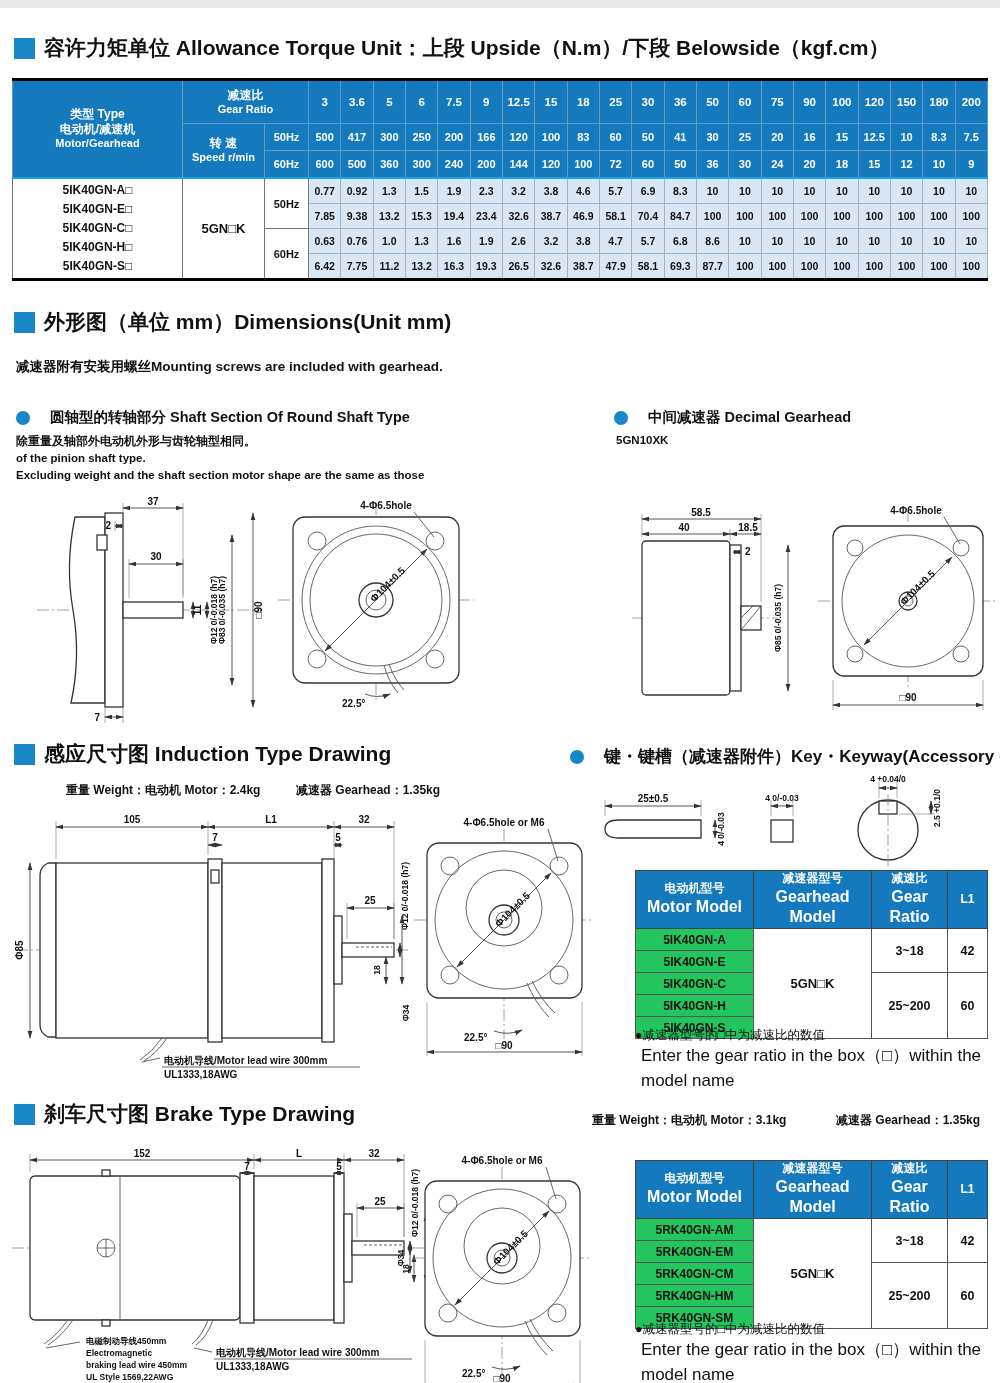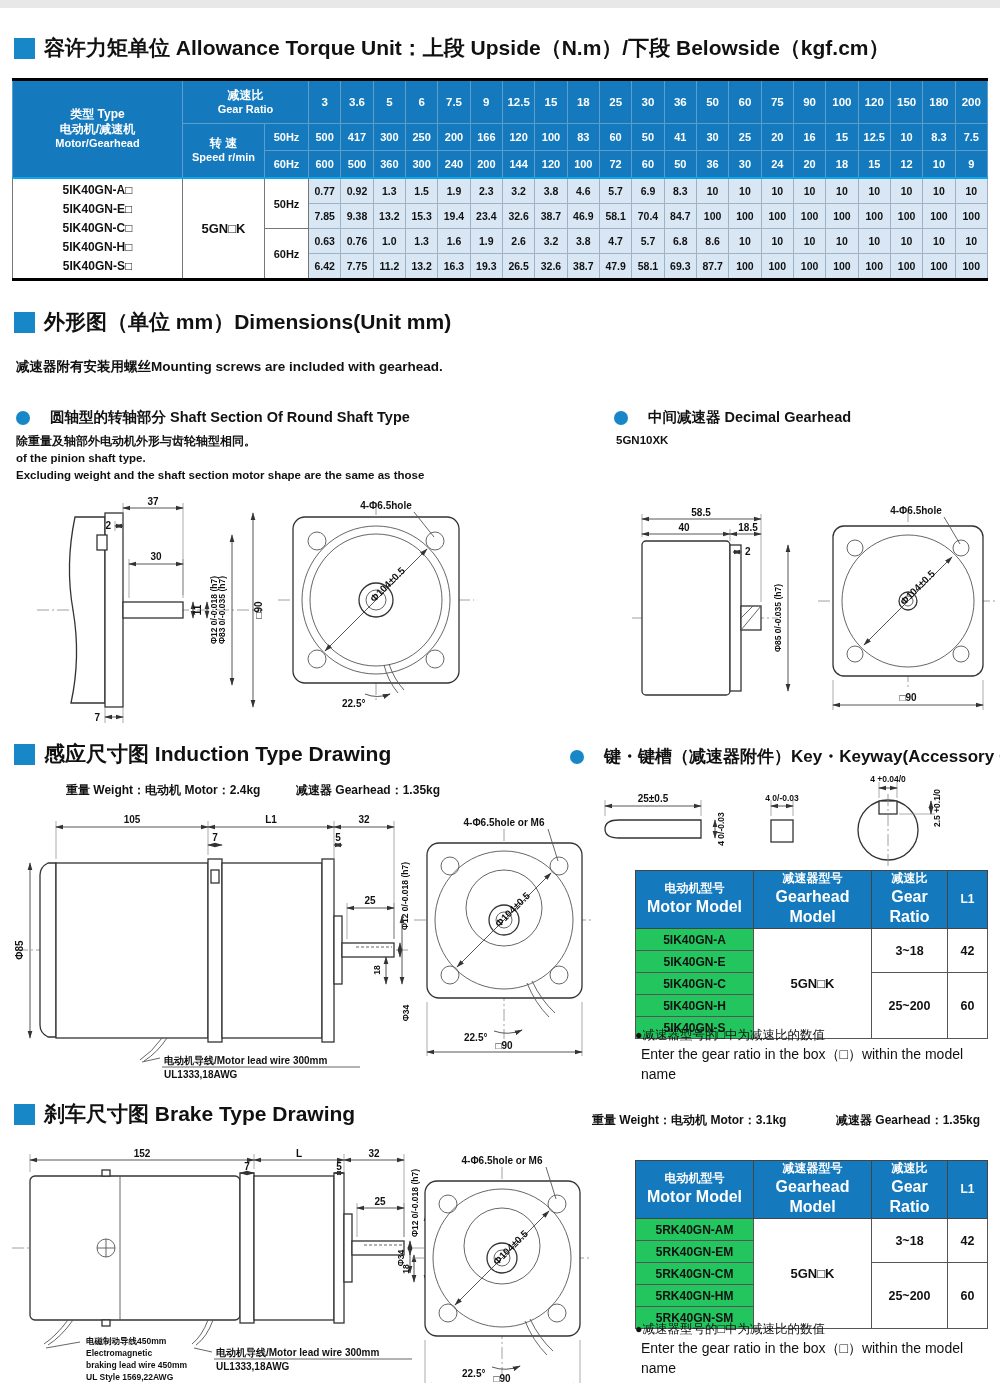--- a/index.html
+++ b/index.html
@@ -30,21 +30,21 @@
   #torque-table tbody tr:first-child td{border-top:2px solid #0ea5e9}
   
   .spec-table{position:absolute;border-collapse:collapse;table-layout:fixed;width:352px;font-weight:bold}
   .spec-table th{background:#147abd;color:#fff;font-size:12px;line-height:1.3;border:1px solid #444;height:44px;padding:0}
   .spec-table th .en{font-size:16px}
   .spec-table td{border:1px solid #555;text-align:center;height:21px;padding:0;font-size:12px}
   .spec-table td.model{background:#22c55e}
   .spec-table td.gh{background:#fff;font-size:13px}
   .spec-table td.ratio,.spec-table td.l1{background:#fff;font-size:12.5px}
   .table-note{position:absolute;font-weight:normal;font-size:12.5px;line-height:1.45}
-  .table-note .en{font-size:14px;padding-left:6px}
+  .table-note .en{font-size:17px;padding-left:6px}
   
   svg.draw{position:absolute;overflow:visible}
   .ol{fill:#fff;stroke:#333;stroke-width:1.3}
   .tl{fill:none;stroke:#555;stroke-width:0.9}
   .cl{fill:none;stroke:#888;stroke-width:0.8;stroke-dasharray:12 3 2 3}
   .dl{fill:none;stroke:#444;stroke-width:0.9}
   .ext{fill:none;stroke:#888;stroke-width:0.7}
   .dt{font-family:"Liberation Sans","DejaVu Sans",sans-serif;font-weight:bold;font-size:10px;fill:#111}
   .dts{font-family:"Liberation Sans","DejaVu Sans",sans-serif;font-weight:bold;font-size:8.5px;fill:#111}
 </style>

